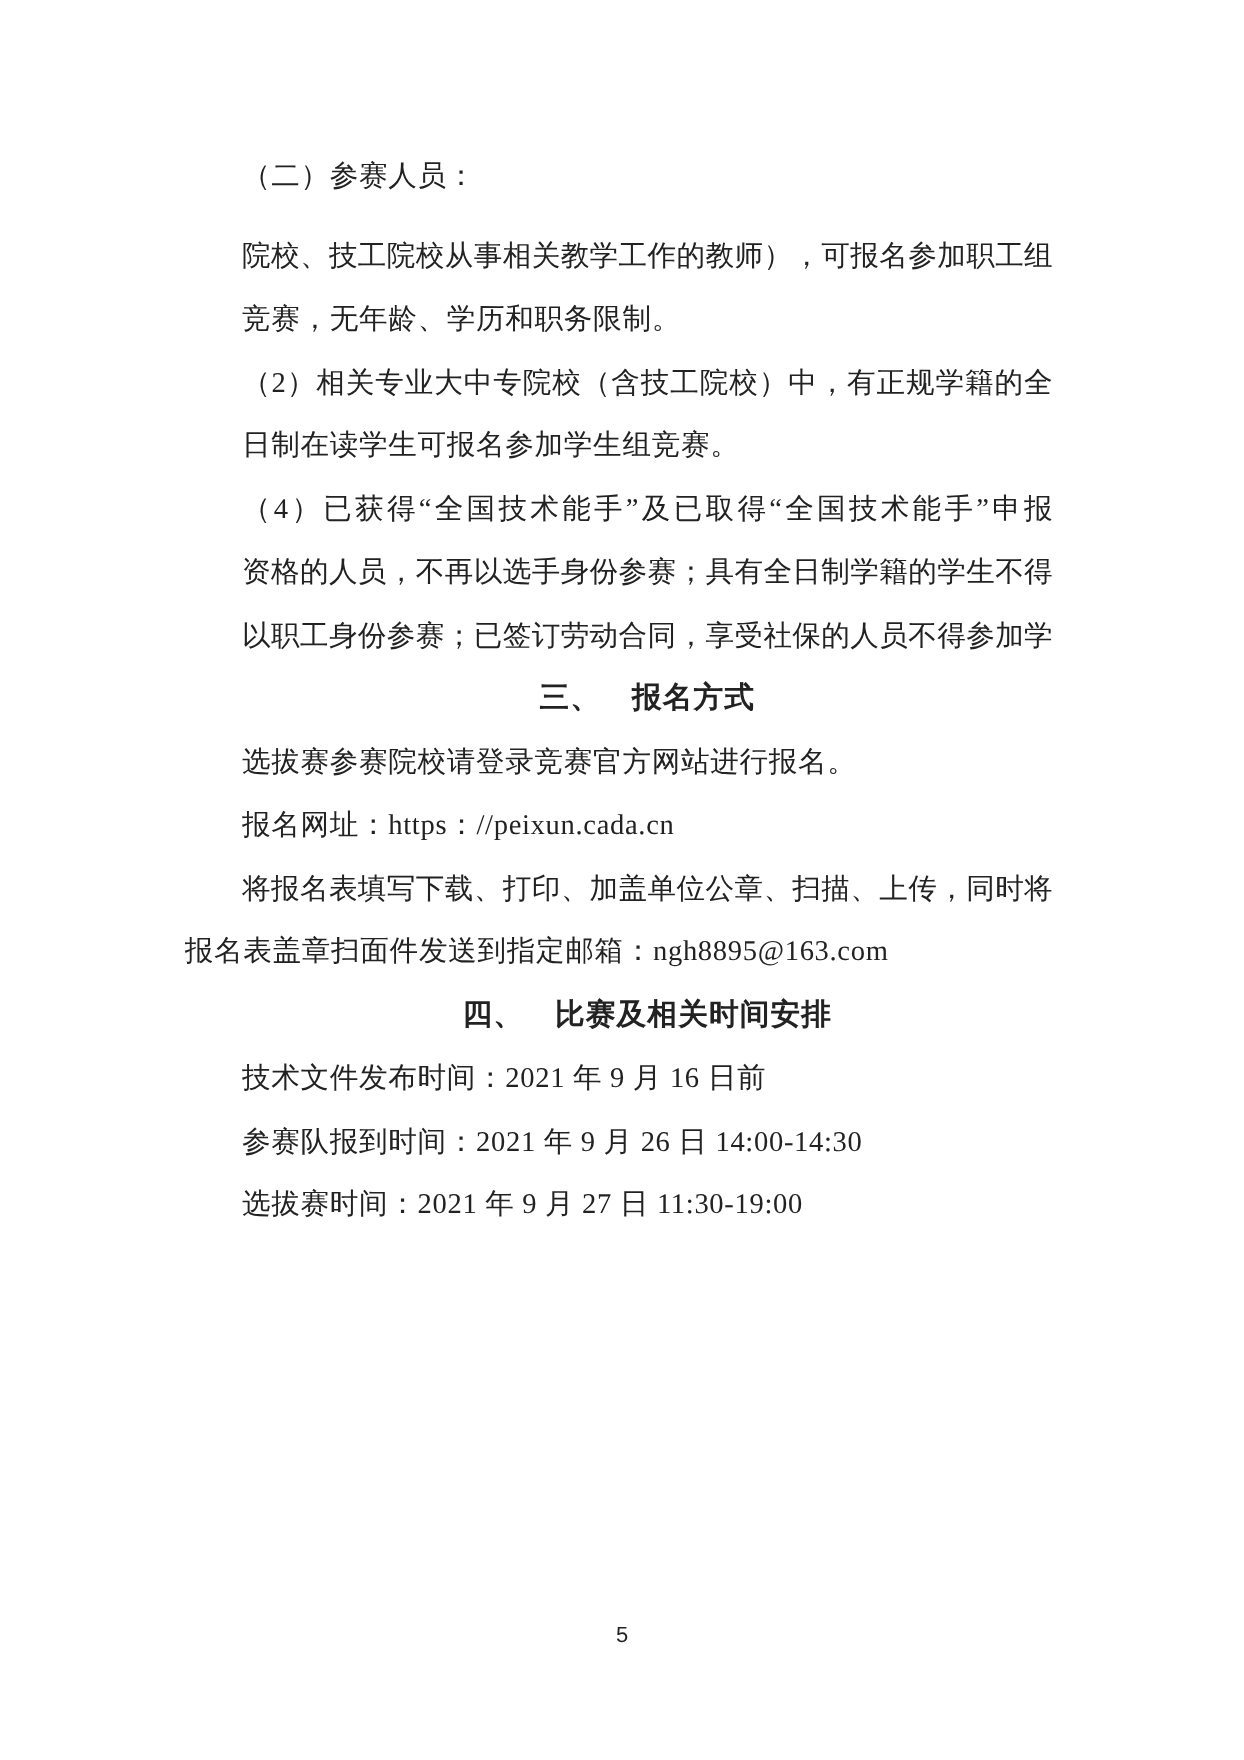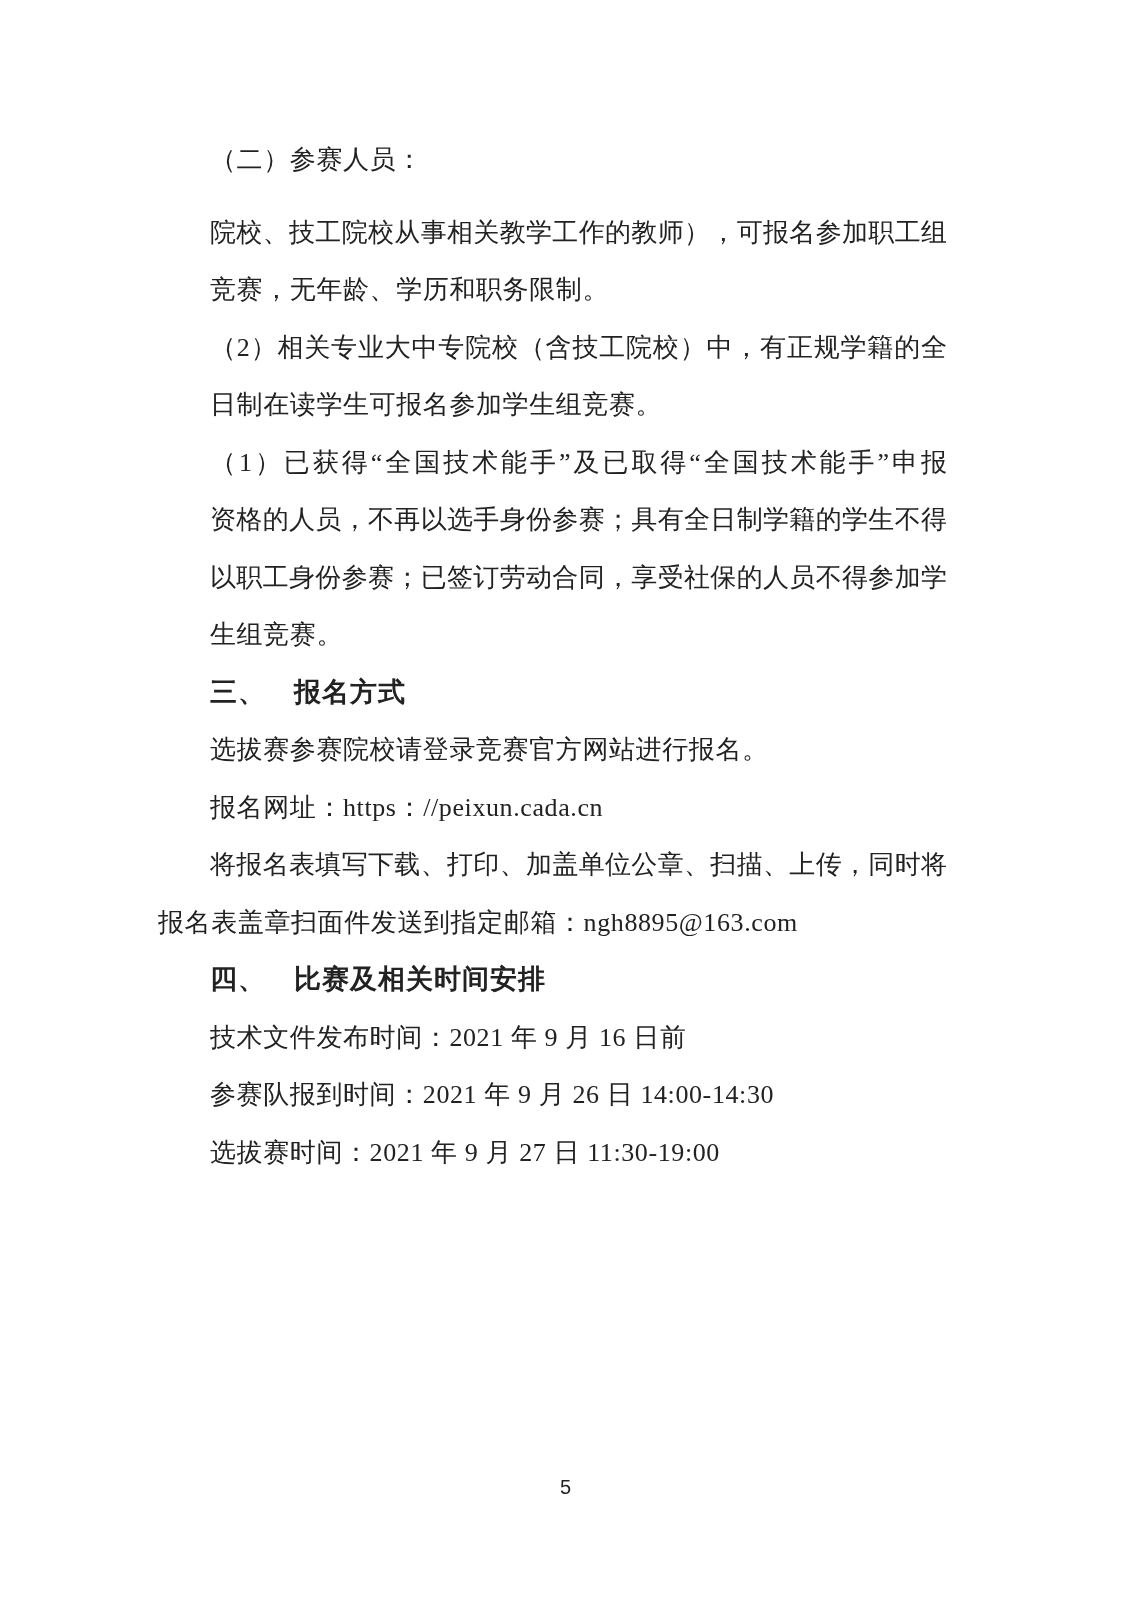--- a/index.html
+++ b/index.html
@@ -11,41 +11,42 @@
     position: relative;
     width: 1131px;
     height: 1600px;
     background: #ffffff;
     overflow: hidden;
     font-family: "Liberation Serif", "DejaVu Serif", serif;
     color: #222222;
   }
   .doc-body {
     position: absolute;
-    left: 210px;
+    left: 220px;
     top: 131px;
     width: 737px;
   }
   .line {
     height: 57.5px;
     line-height: 57.5px;
     font-size: 26px;
     letter-spacing: 0.6px;
     white-space: nowrap;
   }
   .body-fill {
     white-space: normal;
     letter-spacing: 0;
     text-align: justify;
     text-align-last: justify;
   }
   .heading {
     font-weight: bold;
     font-size: 27px;
     letter-spacing: 1px;
+    text-align: center;
   }
   .outdent {
     margin-left: -52px;
   }
   .gap-after {
     margin-bottom: 15px;
   }
   .line-label {
     font-size: 26px;
   }
@@ -66,24 +67,23 @@
 </head>
 <body>
 
 <div class="page">
   <div class="doc-body">
       <div class="line gap-after">（二）参赛人员：</div>
       <div class="line body-fill">院校、技工院校从事相关教学工作的教师），可报名参加职工组</div>
       <div class="line">竞赛，无年龄、学历和职务限制。</div>
       <div class="line body-fill">（2）相关专业大中专院校（含技工院校）中，有正规学籍的全</div>
       <div class="line">日制在读学生可报名参加学生组竞赛。</div>
-      <div class="line body-fill">（1）已获得“全国技术能手”及已取得“全国技术能手”申报</div>
+      <div class="line body-fill">（4）已获得“全国技术能手”及已取得“全国技术能手”申报</div>
       <div class="line body-fill">资格的人员，不再以选手身份参赛；具有全日制学籍的学生不得</div>
       <div class="line body-fill">以职工身份参赛；已签订劳动合同，享受社保的人员不得参加学</div>
-      <div class="line">生组竞赛。</div>
       <div class="line heading">三、　报名方式</div>
       <div class="line">选拔赛参赛院校请登录竞赛官方网站进行报名。</div>
       <div class="line">报名网址：https：//peixun.cada.cn</div>
       <div class="line body-fill">将报名表填写下载、打印、加盖单位公章、扫描、上传，同时将</div>
       <div class="line outdent">报名表盖章扫面件发送到指定邮箱：ngh8895@163.com</div>
       <div class="line heading">四、　比赛及相关时间安排</div>
       <div class="line">技术文件发布时间：2021 年 9 月 16 日前</div>
       <div class="line">参赛队报到时间：2021 年 9 月 26 日 14:00-14:30</div>
       <div class="line">选拔赛时间：2021 年 9 月 27 日 11:30-19:00</div>
     </div>

